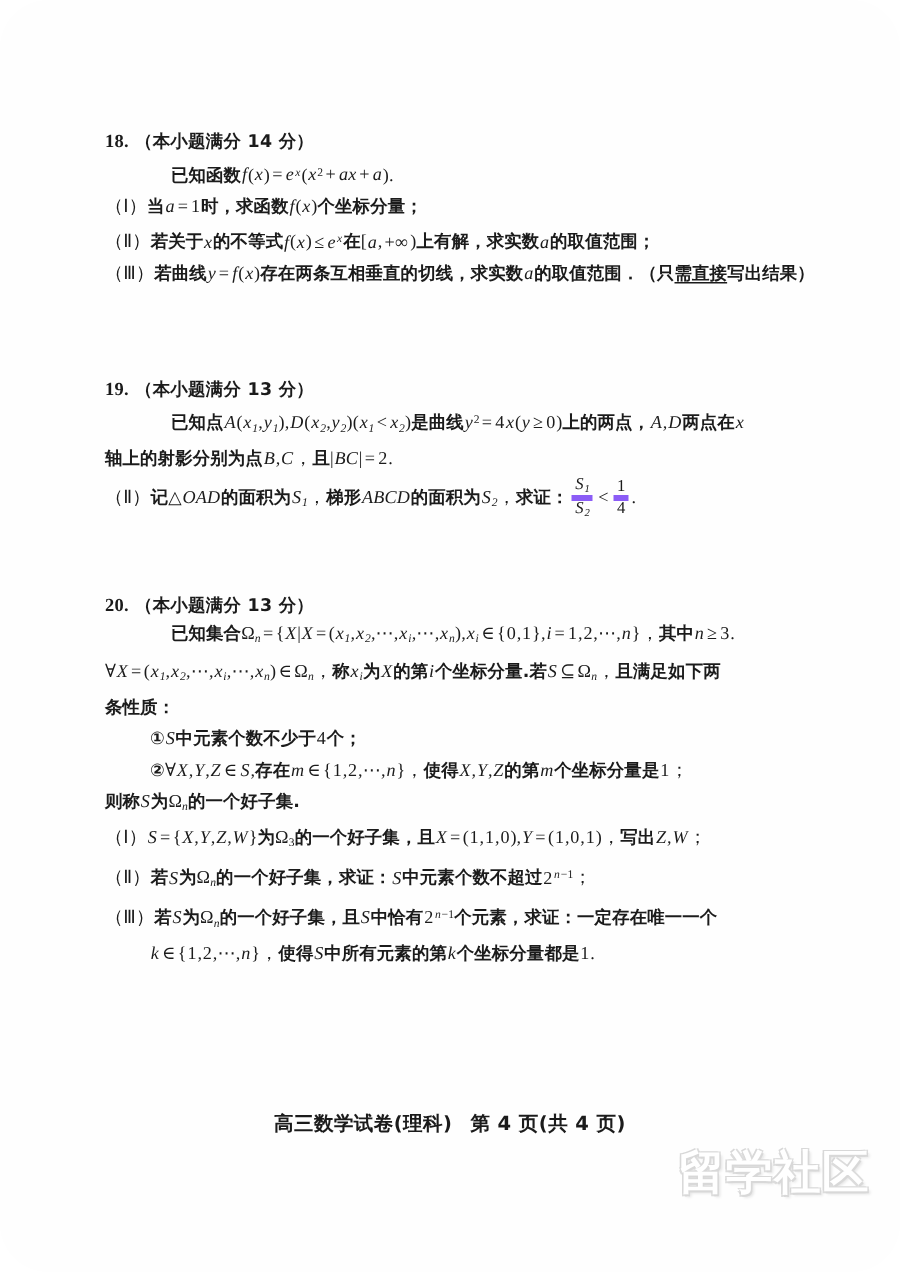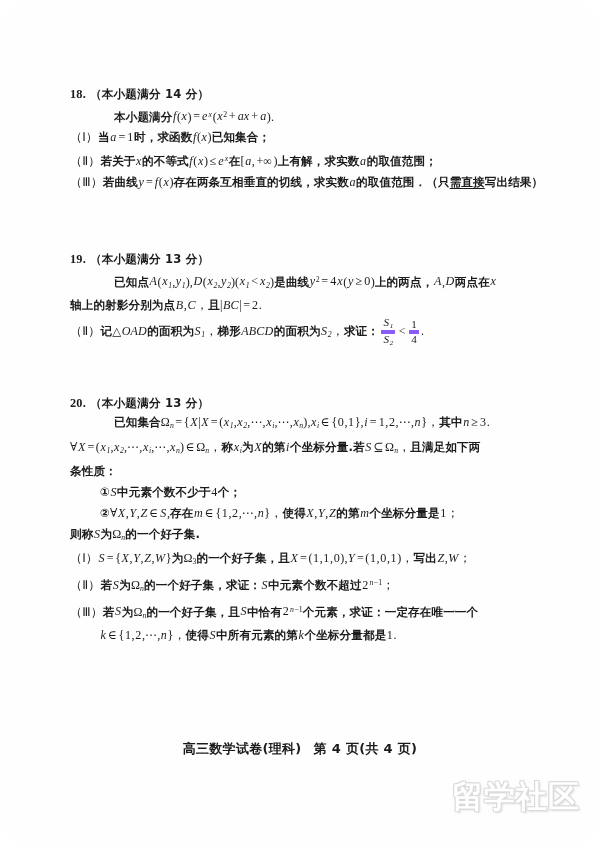--- a/index.html
+++ b/index.html
@@ -94,21 +94,21 @@
     font-weight: 700;
     letter-spacing: 0.3px;
     color: #1b1b1b;
   }
   .footer .gap { display: inline-block; width: 12px; }
 
   
   .watermark {
     position: absolute;
     right: 6px;
-    bottom: 6px;
+    bottom: 20px;
     width: 156px;
     height: 62px;
     user-select: none;
   }
   .wm-main {
     font-family: "DejaVu Sans", "Liberation Sans", sans-serif;
     font-size: 31px;
     font-weight: 700;
     letter-spacing: 1px;
     color: #ffffff;
@@ -137,25 +137,25 @@
 
 <div class="page">
   <div class="content">
 
     <div class="problem p18">
       <div class="prob-head">
         <span class="num">18.</span><span class="zh">（本小题满分 14 分）</span>
       </div>
 
       <div class="line indent">
-        <span class="zh">本小题满分</span><span class="mi">f</span>(<span class="mi">x</span>)<span class="op">=</span><span class="mi">e</span><sup class="rom"><span class="mi">x</span></sup>(<span class="mi">x</span><sup class="up rom">2</sup><span class="op">+</span><span class="mi">ax</span><span class="op">+</span><span class="mi">a</span>).
-      </div>
-
-      <div class="line">
-        <span class="rom">（Ⅰ）</span><span class="zh">当</span><span class="mi">a</span><span class="op">=</span><span class="mn">1</span><span class="zh">时，求函数</span><span class="mi">f</span>(<span class="mi">x</span>)<span class="zh">已知集合；</span>
+        <span class="zh">已知函数</span><span class="mi">f</span>(<span class="mi">x</span>)<span class="op">=</span><span class="mi">e</span><sup class="rom"><span class="mi">x</span></sup>(<span class="mi">x</span><sup class="up rom">2</sup><span class="op">+</span><span class="mi">ax</span><span class="op">+</span><span class="mi">a</span>).
+      </div>
+
+      <div class="line">
+        <span class="rom">（Ⅰ）</span><span class="zh">当</span><span class="mi">a</span><span class="op">=</span><span class="mn">1</span><span class="zh">时，求函数</span><span class="mi">f</span>(<span class="mi">x</span>)<span class="zh">个坐标分量；</span>
       </div>
 
       <div class="line">
         <span class="rom">（Ⅱ）</span><span class="zh">若关于</span><span class="mi">x</span><span class="zh">的不等式</span><span class="mi">f</span>(<span class="mi">x</span>)<span class="op">≤</span><span class="mi">e</span><sup class="rom"><span class="mi">x</span></sup><span class="zh">在</span>[<span class="mi">a</span>,<span class="op">+∞</span>)<span class="zh">上有解，求实数</span><span class="mi">a</span><span class="zh">的取值范围；</span>
       </div>
 
       <div class="line">
         <span class="rom">（Ⅲ）</span><span class="zh">若曲线</span><span class="mi">y</span><span class="op">=</span><span class="mi">f</span>(<span class="mi">x</span>)<span class="zh">存在两条互相垂直的切线，求实数</span><span class="mi">a</span><span class="zh">的取值范围．（只<span class="ul">需直接</span>写出结果）</span>
       </div>
     </div>

